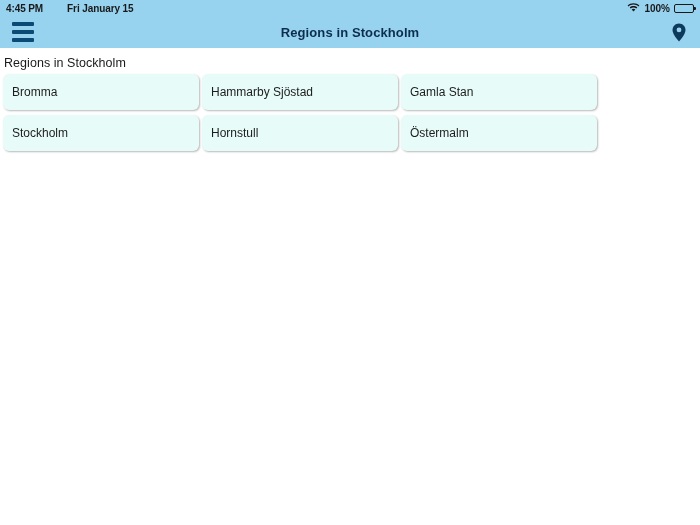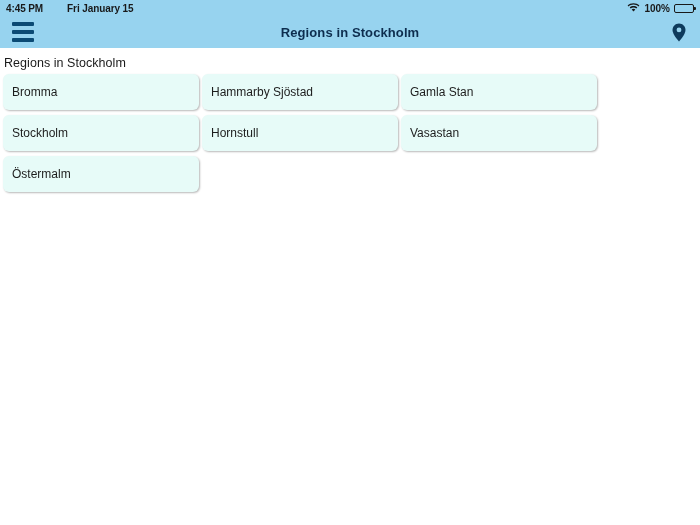--- a/index.html
+++ b/index.html
@@ -210,18 +210,17 @@
   </div>
 
   <div class="content">
     <div class="section-title">Regions in Stockholm</div>
     <div class="card-grid">
       <div class="region-card">Bromma</div>
       <div class="region-card">Hammarby Sjöstad</div>
       <div class="region-card">Gamla Stan</div>
       <div class="region-card">Stockholm</div>
       <div class="region-card">Hornstull</div>
-      <div class="region-card">Vasastan</div>
       <div class="region-card">Östermalm</div>
     </div>
   </div>
 
 </div>
 
 </body></html>

